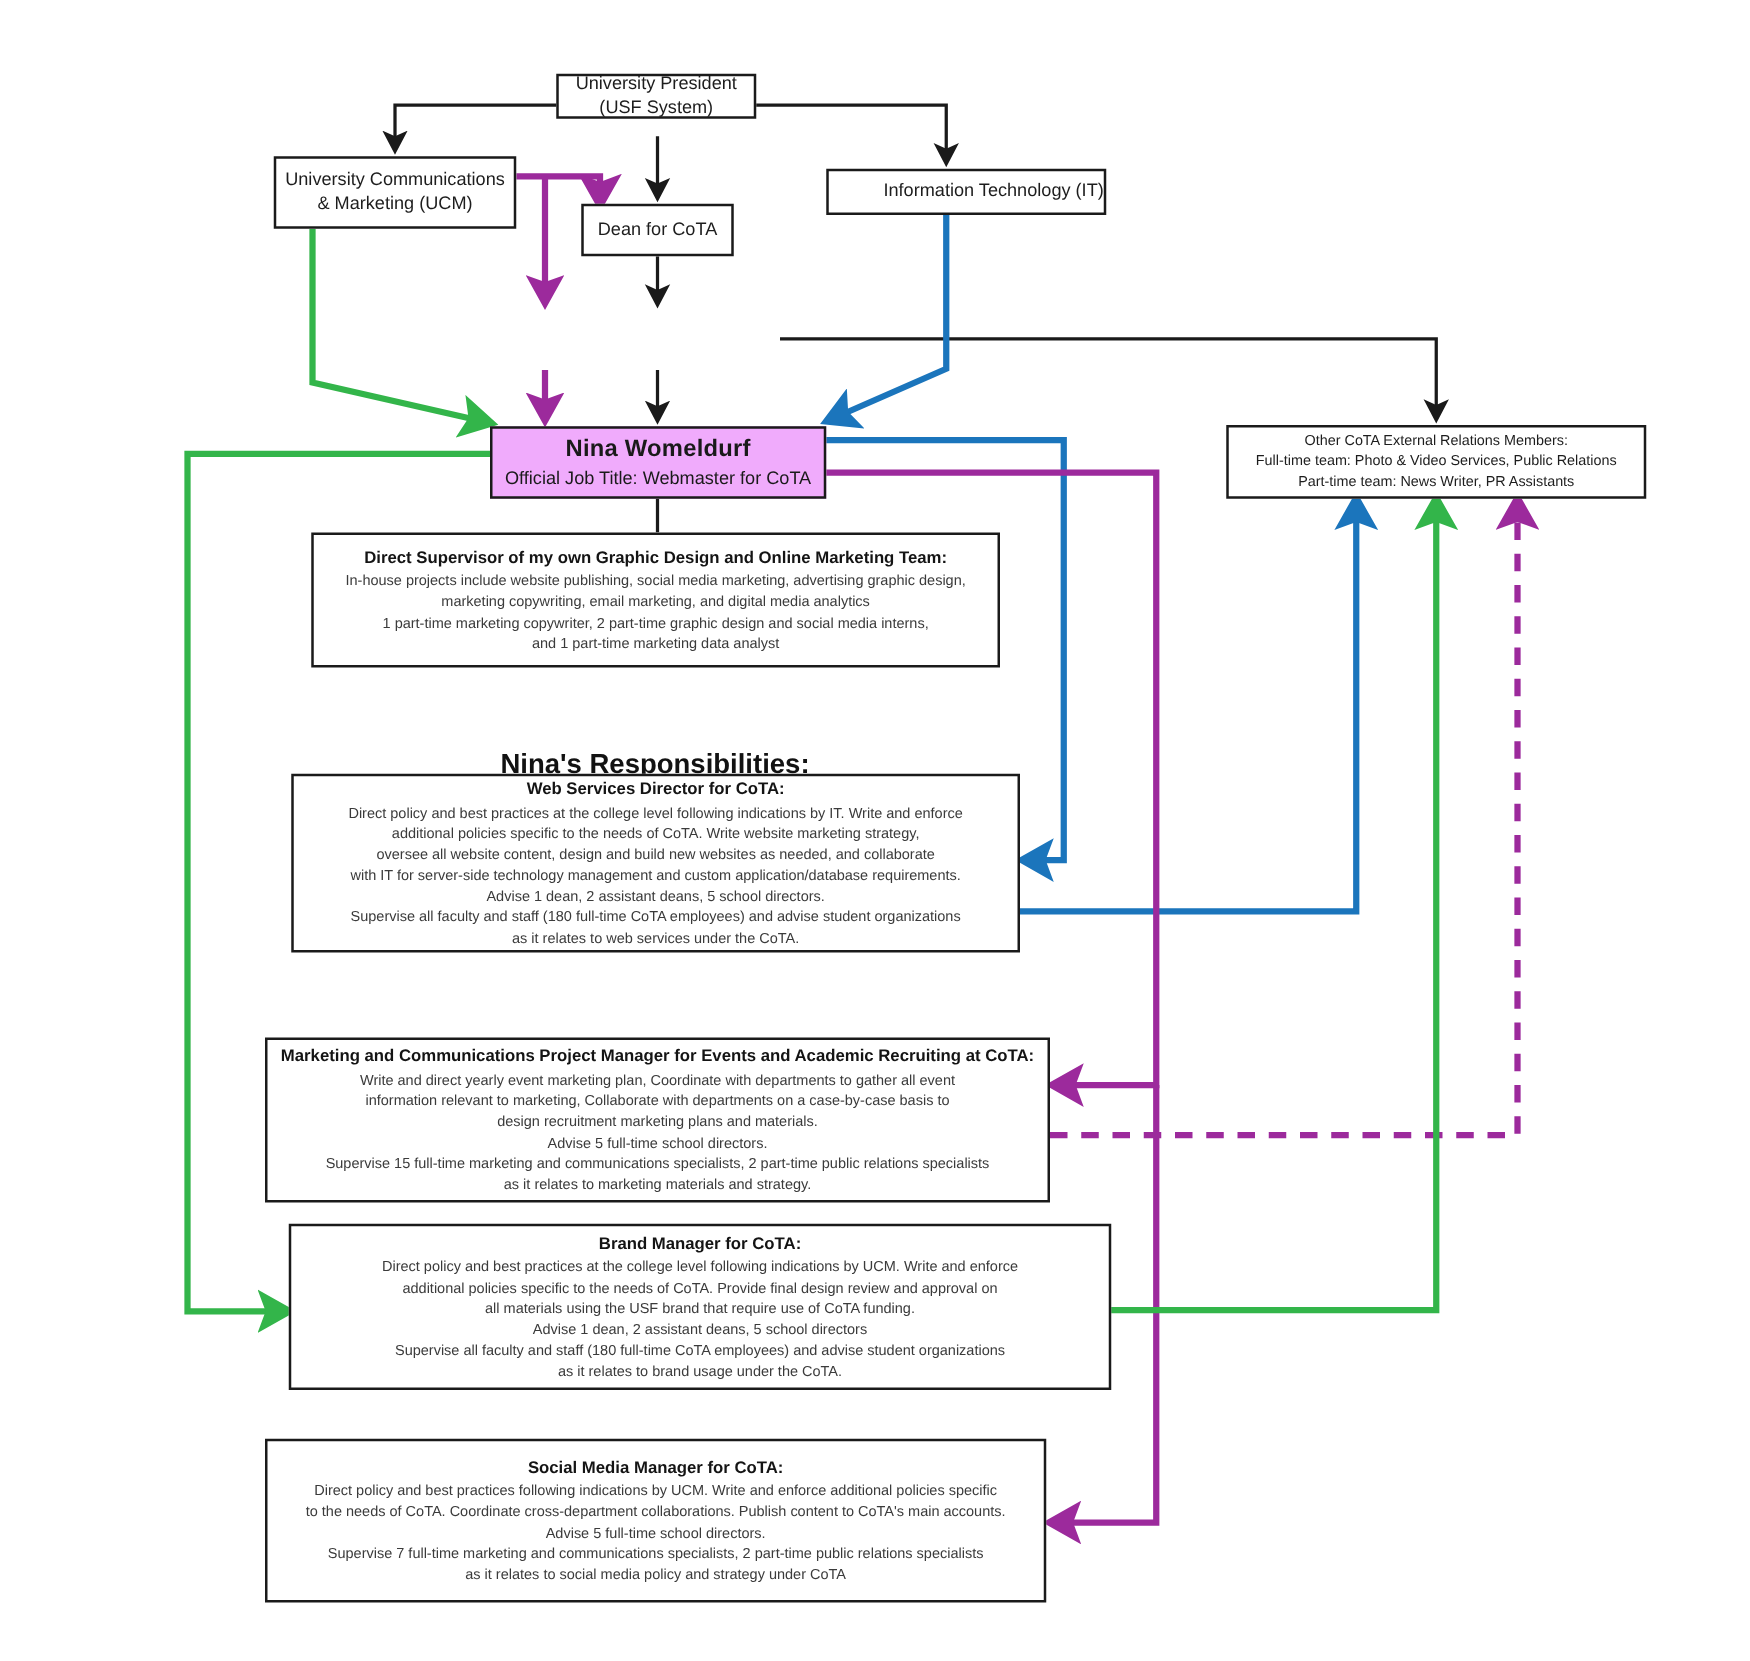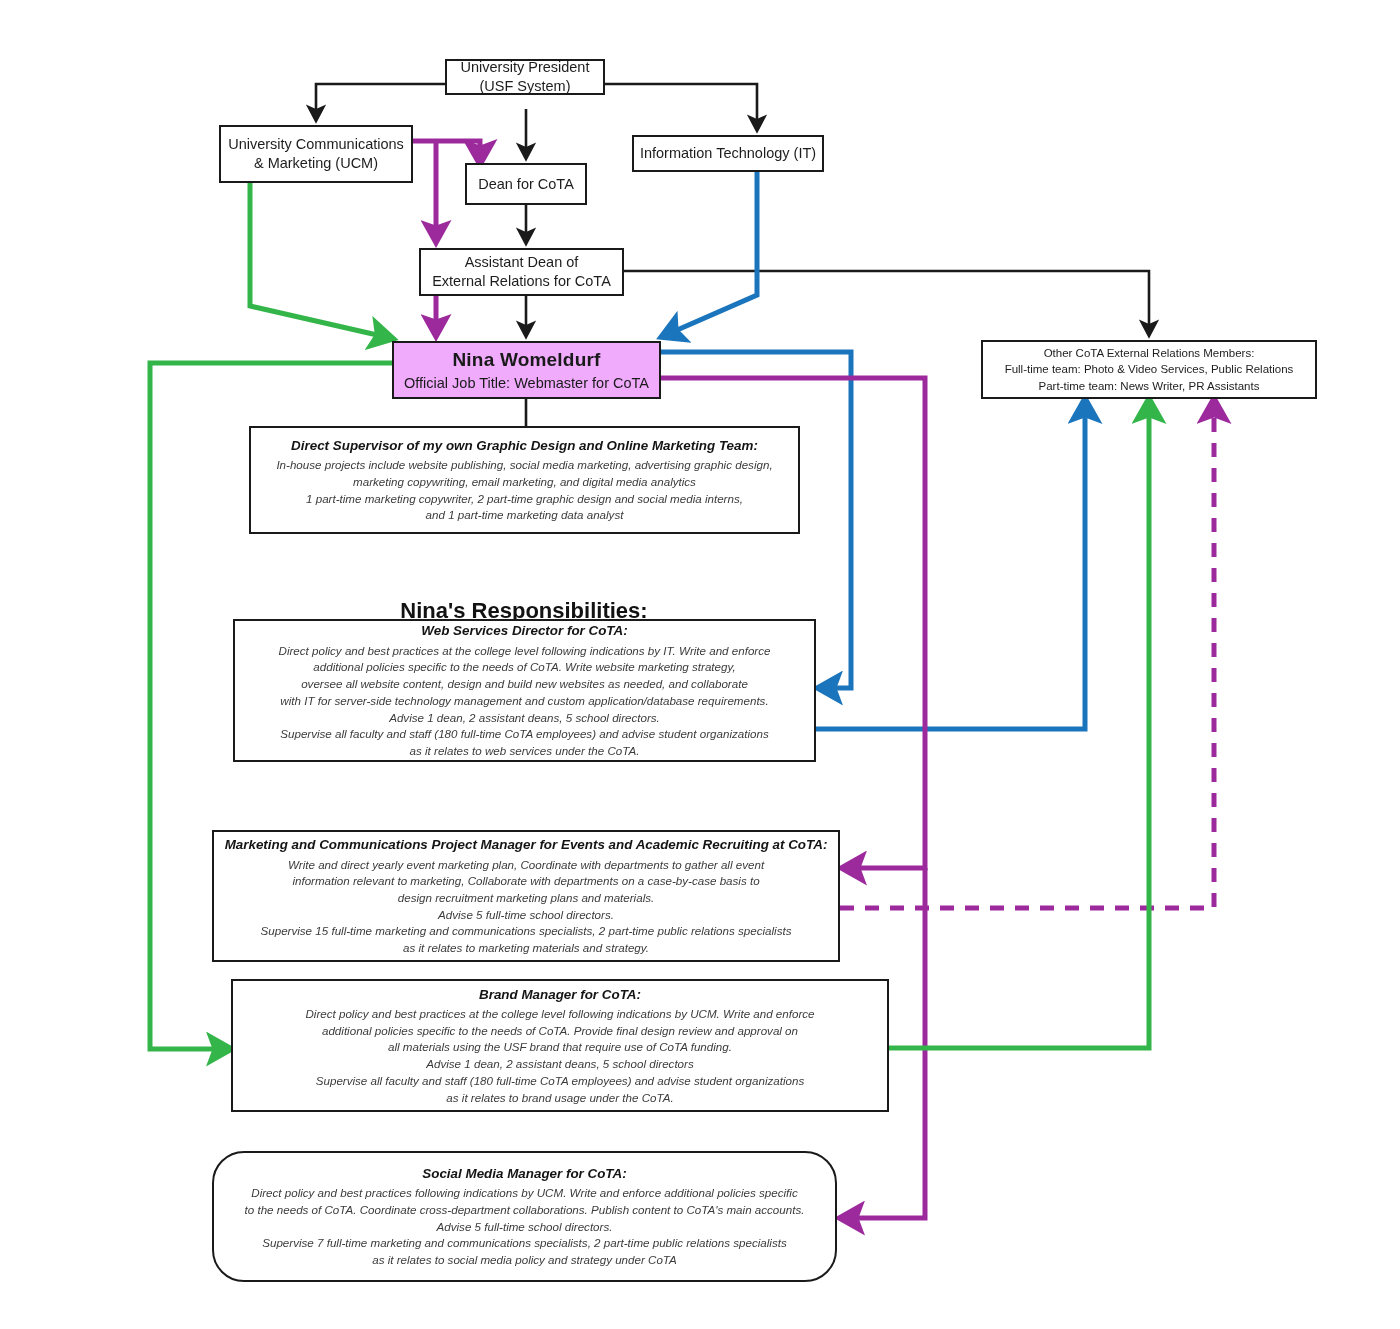--- a/index.html
+++ b/index.html
@@ -39,45 +39,45 @@
     color: #161616;
   }
   .node .ln { display: block; }
 
   
   .simple { font-size: 14.5px; color: #1d1d1d; }
 
   #n-president { left: 445px; top: 59px;  width: 160px; height: 36px; }
   #n-ucm       { left: 219px; top: 125px; width: 194px; height: 58px; }
   #n-dean      { left: 465px; top: 163px; width: 122px; height: 42px; }
-  #n-it        { left: 632px; top: 135px; width: 192px; height: 37px; }
+  #n-it        { left: 661px; top: 135px; width: 224px; height: 37px; align-items: flex-end; }
   #n-asstdean  { left: 419px; top: 248px; width: 205px; height: 48px; }
 
   #n-nina {
     left: 392px; top: 341px; width: 269px; height: 58px;
     background: #f0abfc;
     border: 2px solid #1a1a1a;
   }
   #n-nina .name { font-size: 19px; font-weight: bold; color: #1a1a1a; letter-spacing: .2px;}
   #n-nina .sub  { font-size: 14.5px; color: #1a1a1a; margin-top: 2px;}
 
   #n-others {
     left: 981px; top: 340px; width: 336px; height: 59px;
     font-size: 11.5px; color: #1d1d1d; line-height: 1.42;
   }
 
   
-  .desc { font-size: 11.6px; color: #3b3b3b; line-height: 1.44; padding: 2px 10px; font-style: italic; }
+  .desc { font-size: 11.6px; color: #3b3b3b; line-height: 1.44; padding: 2px 10px; }
   .desc .ttl { font-size: 13.4px; margin-bottom: 2px; color: #141414; }
 
   #n-supervisor { left: 249px; top: 426px;  width: 551px; height: 108px; }
   #n-web        { left: 233px; top: 619px;  width: 583px; height: 143px; }
   #n-mktg       { left: 212px; top: 806px;  width: 628px; height: 132px; margin-top: 24px; }
   #n-brand      { left: 231px; top: 979px;  width: 658px; height: 133px; }
-  #n-social     { left: 212px; top: 1151px; width: 625px; height: 131px; border-radius: 32px; }
+  #n-social     { left: 212px; top: 1151px; width: 625px; height: 131px; }
 
   #resp-title {
     position: absolute;
     left: 232px; top: 570px; width: 584px;
     text-align: center;
     font-size: 22px;
     font-weight: bold;
     color: #121212;
     z-index: 5;
     margin-top: 28px;
@@ -160,24 +160,20 @@
   </div>
 
   <div class="node simple" id="n-dean">
     <span class="ln">Dean for CoTA</span>
   </div>
 
   <div class="node simple" id="n-it">
     <span class="ln">Information Technology (IT)</span>
   </div>
 
-  <div class="node simple" id="n-asstdean">
-    <span class="ln">Assistant Dean of</span>
-    <span class="ln">External Relations for CoTA</span>
-  </div>
 
   <div class="node" id="n-nina">
     <span class="name">Nina Womeldurf</span>
     <span class="sub">Official Job Title: Webmaster for CoTA</span>
   </div>
 
   <div class="node" id="n-others">
     <span class="ln">Other CoTA External Relations Members:</span>
     <span class="ln">Full-time team: Photo &amp; Video Services, Public Relations</span>
     <span class="ln">Part-time team: News Writer, PR Assistants</span>

